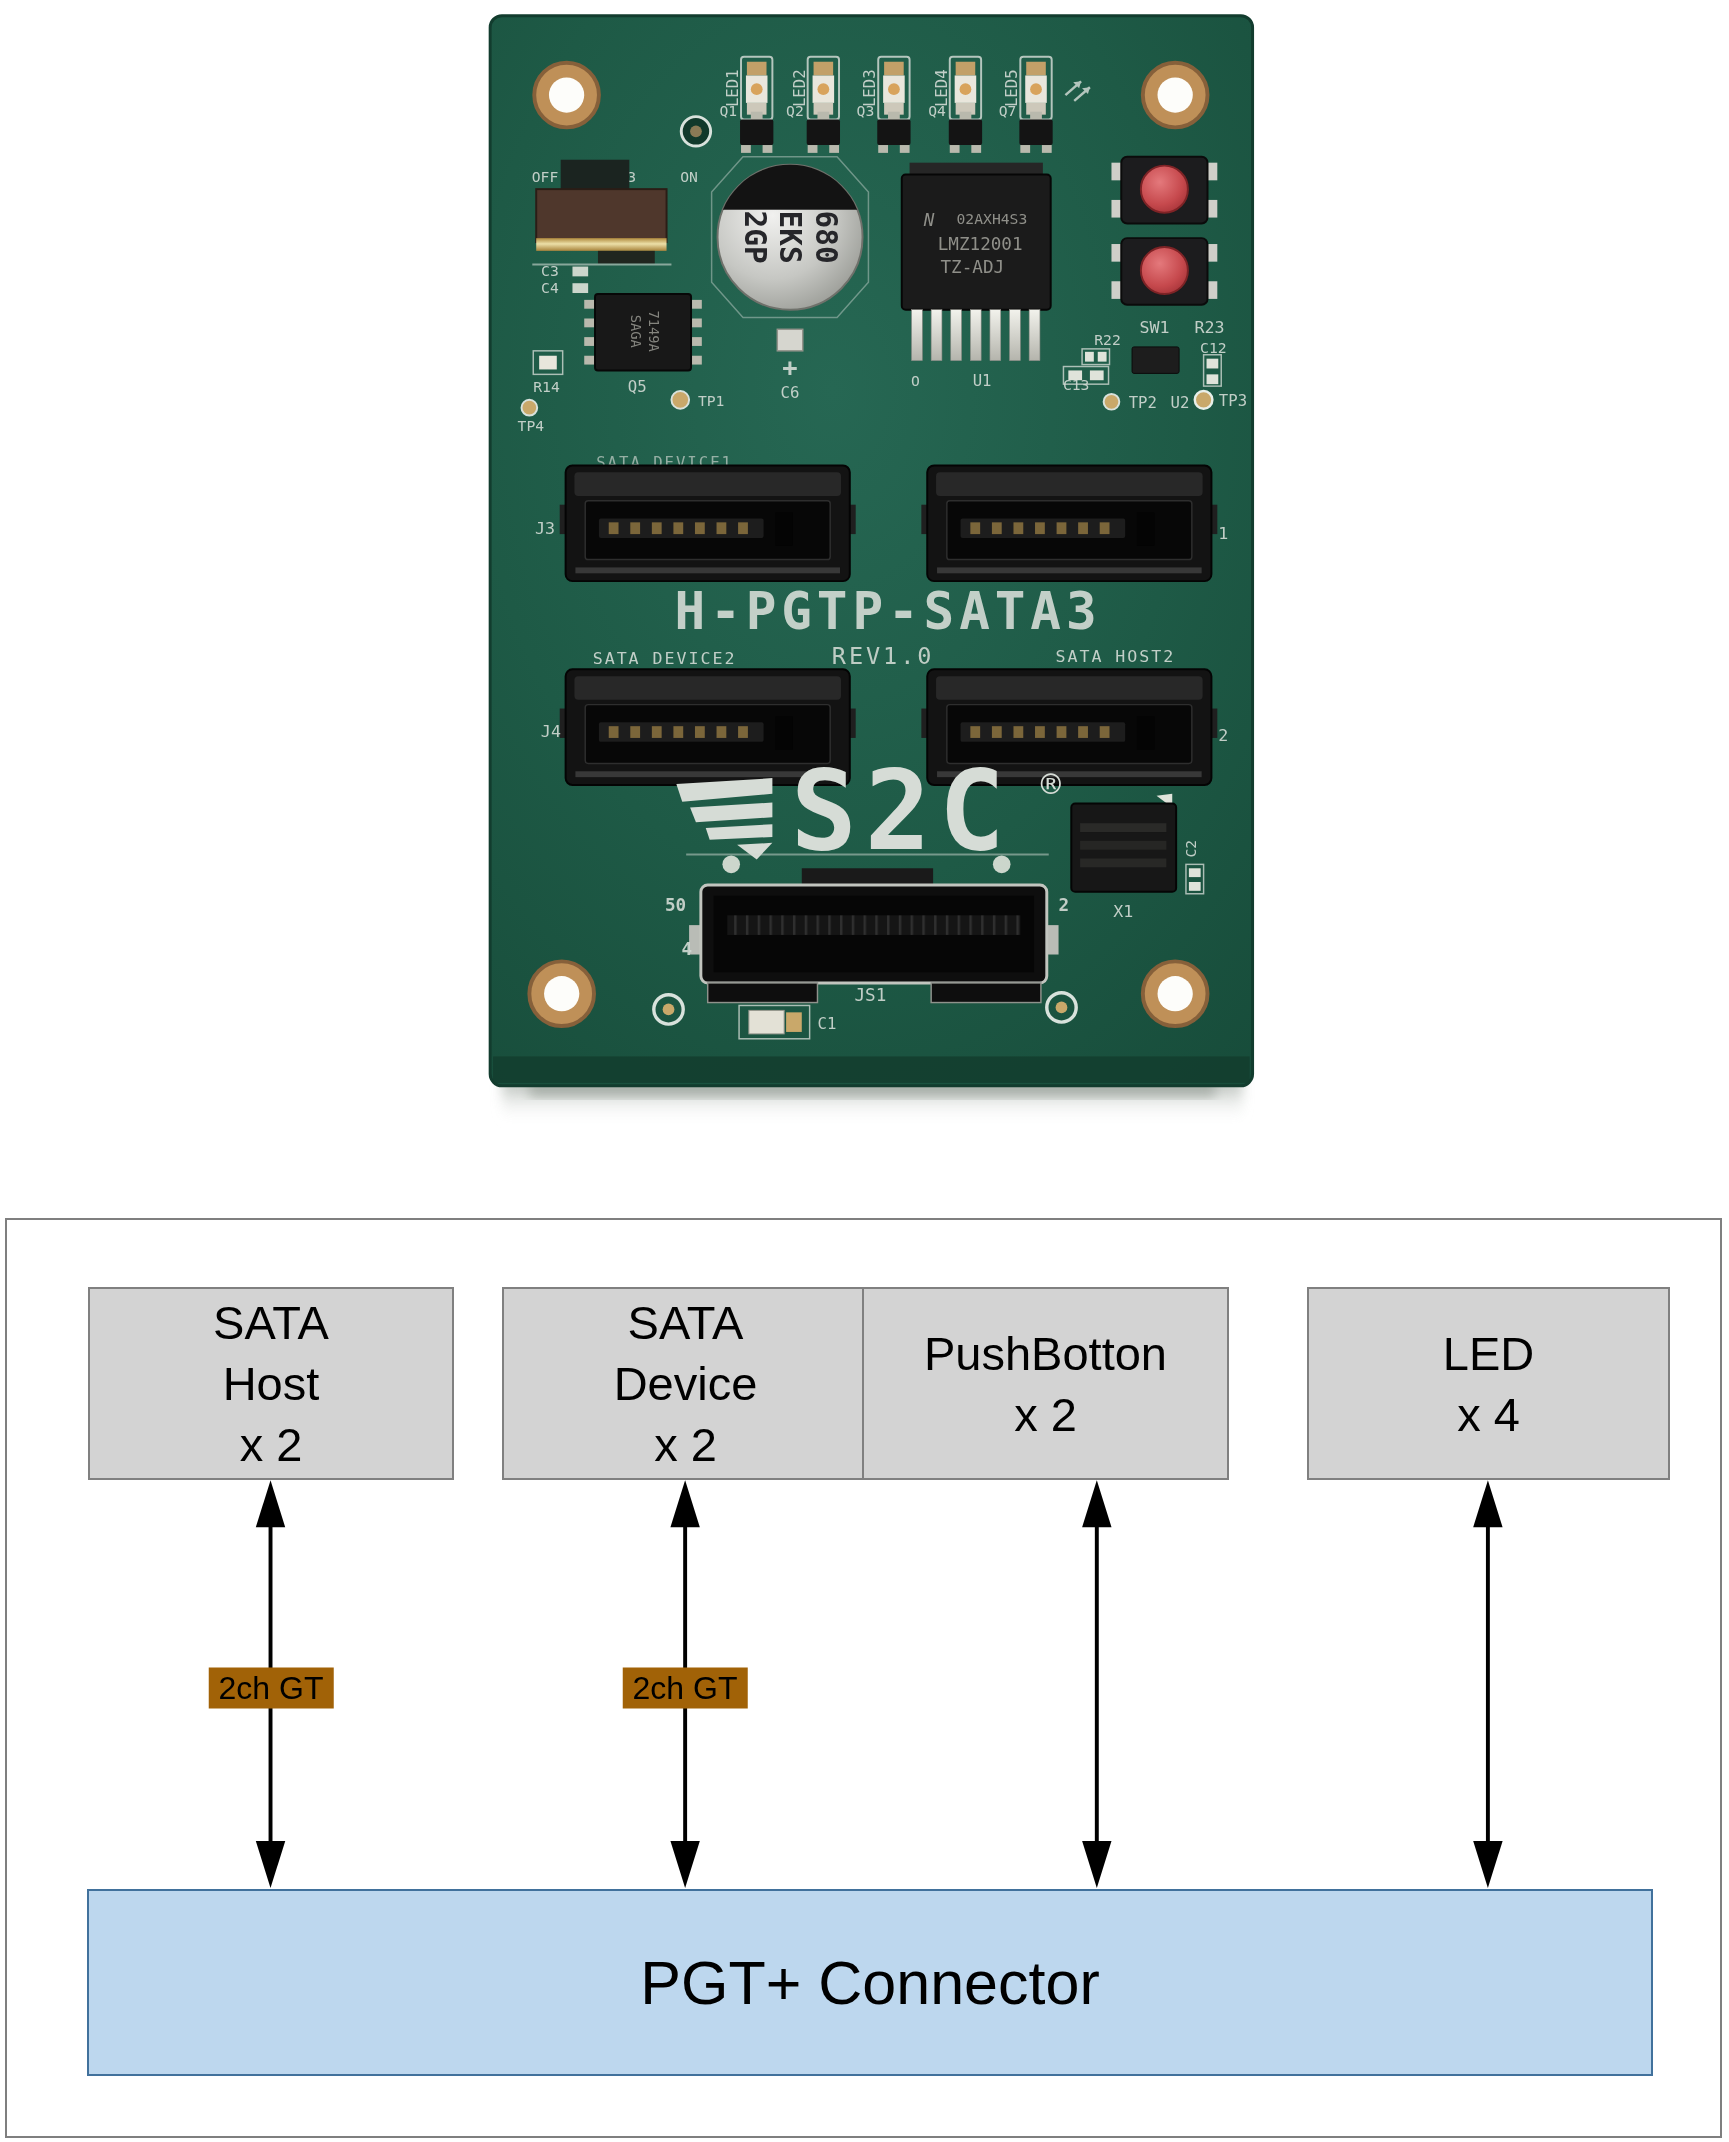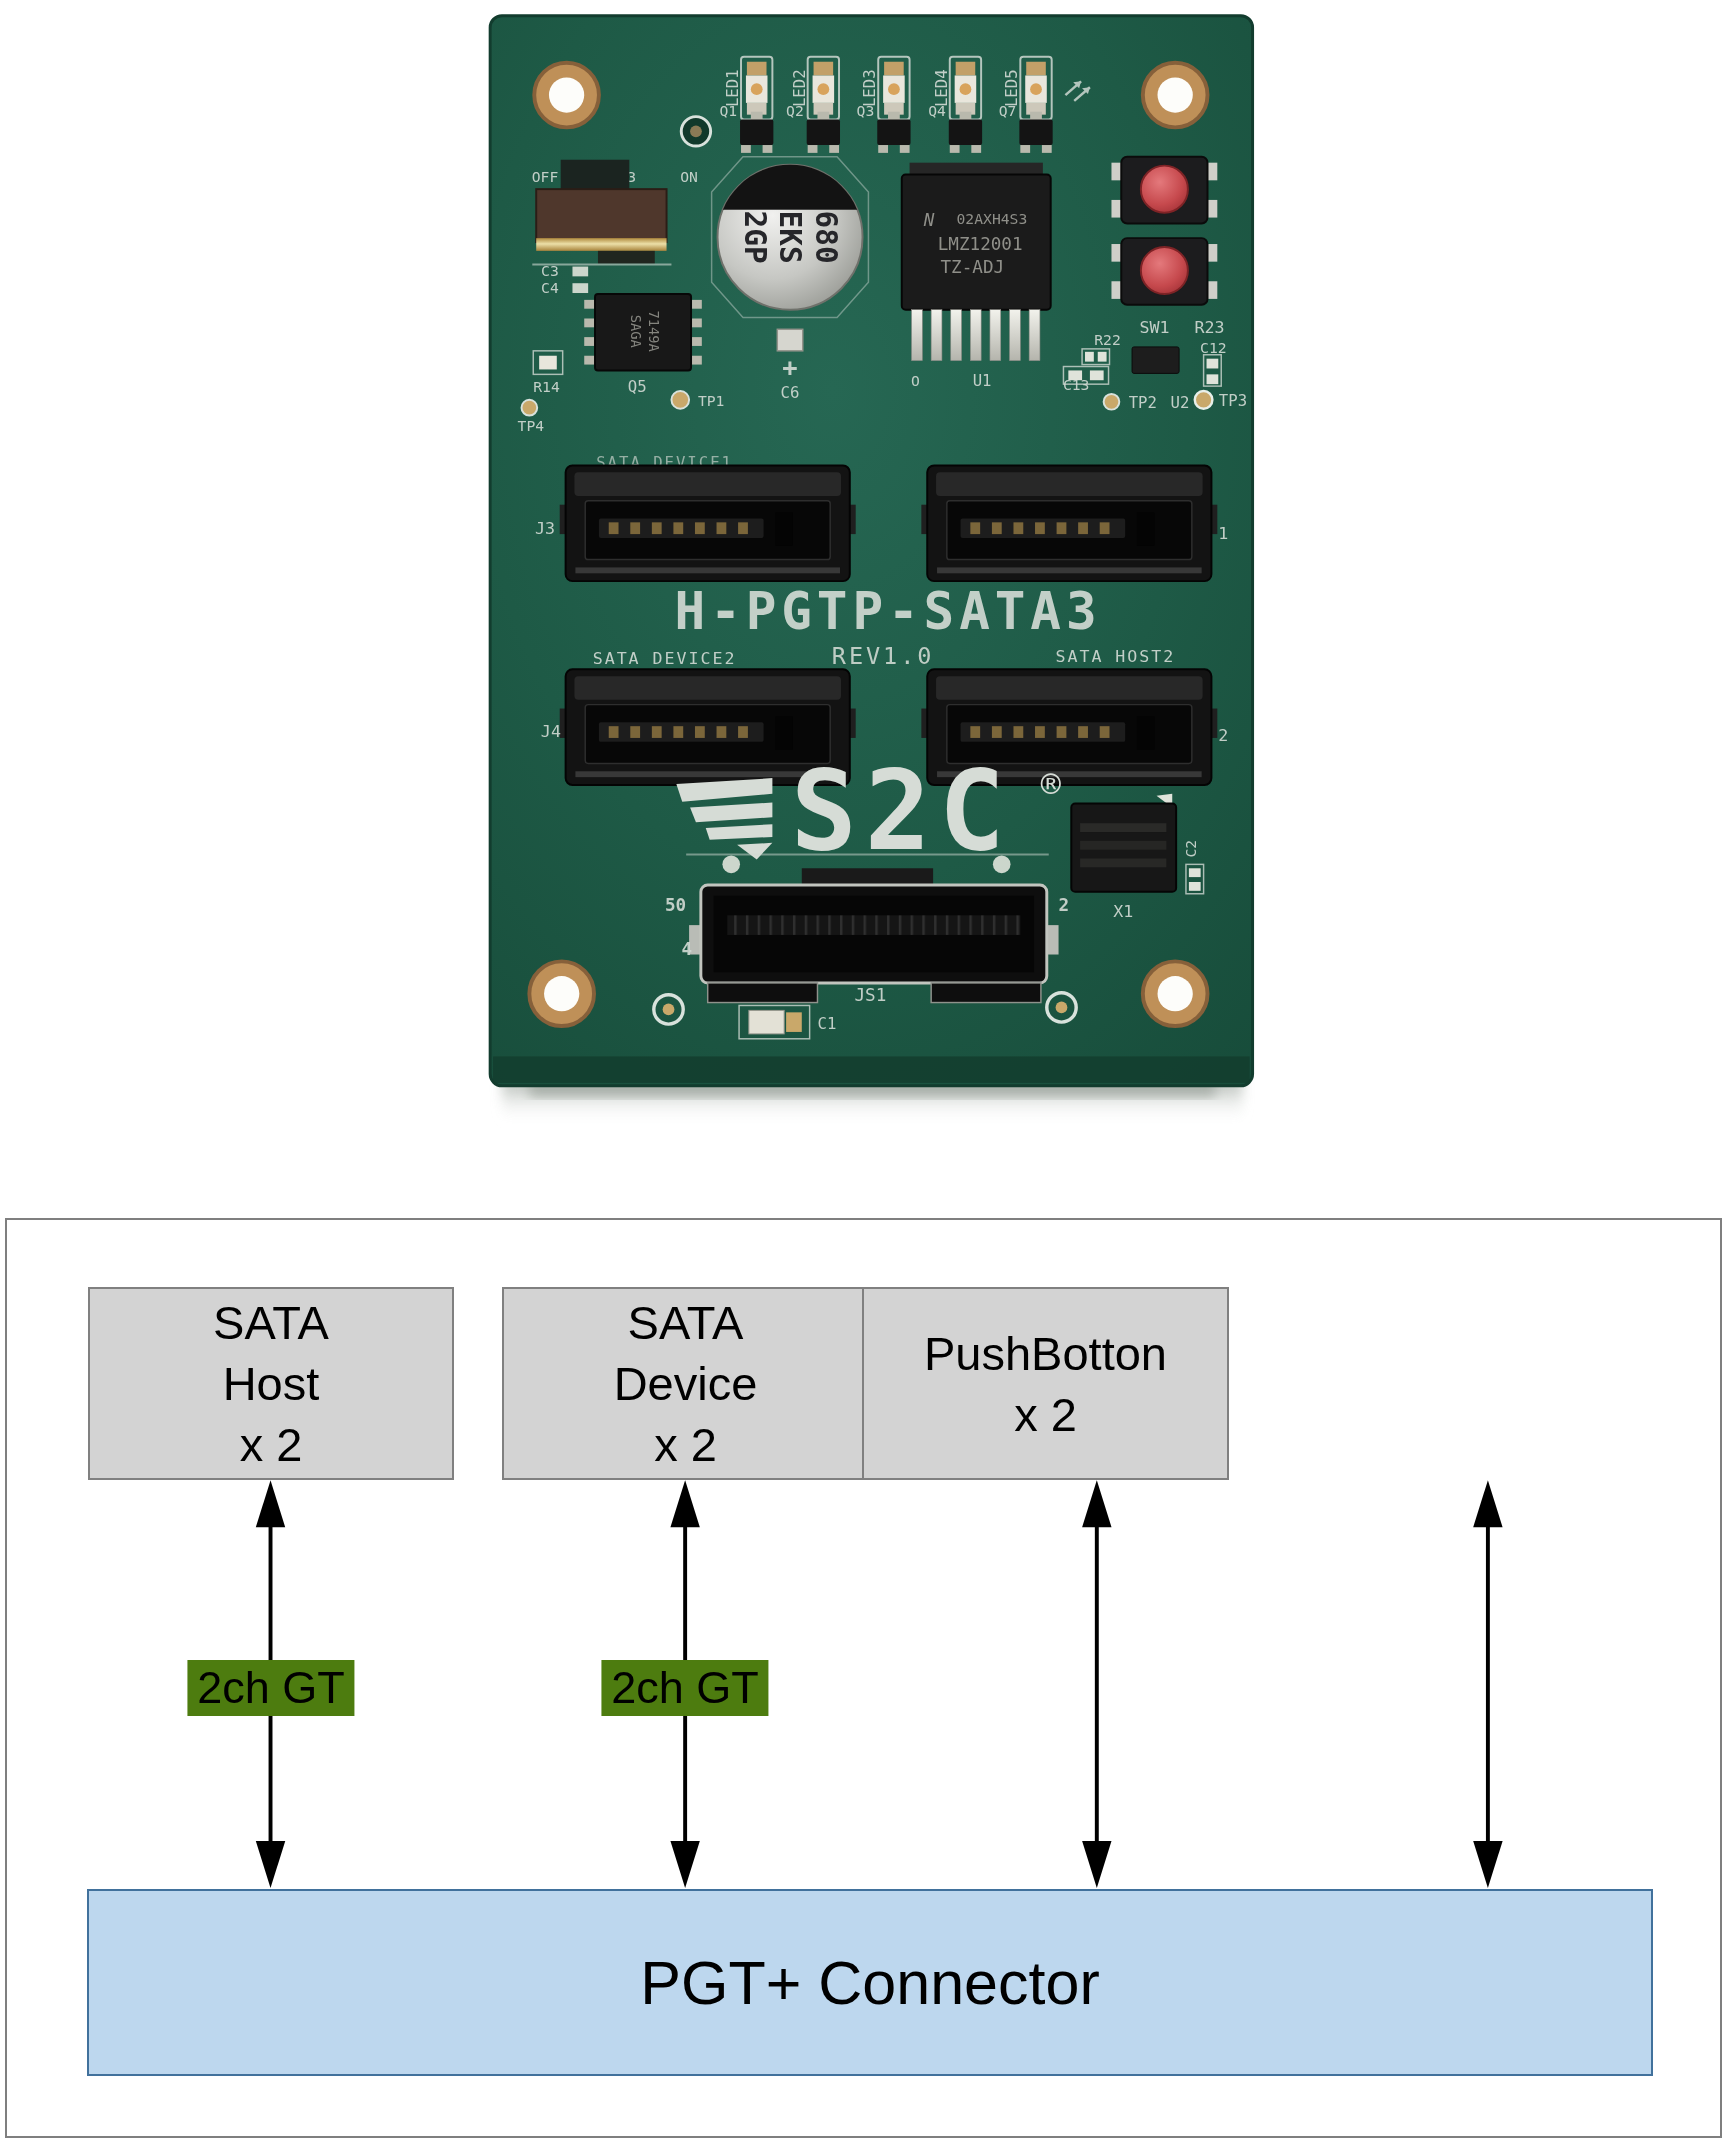--- a/index.html
+++ b/index.html
@@ -14,22 +14,22 @@
          border:2.9px solid var(--frame_border,#7f7f7f);box-sizing:border-box;background:#fff;}
   .dbox{position:absolute;top:1287px;height:193px;background:var(--box_fill,#d3d3d3);
         border:2px solid var(--box_border,#808080);box-sizing:border-box;
         display:flex;align-items:center;justify-content:center;text-align:center;
         font-size:47px;line-height:61px;color:#000;white-space:pre-line;}
   .b1{left:88px;width:366px;}
   .b2{left:502px;width:367px;}
   .b3{left:862px;width:367px;}
   .b4{left:1307px;width:363px;}
   .arrowsvg{position:absolute;left:0;top:0;pointer-events:none;}
-  .gt{position:absolute;top:1688px;transform:translate(-50%,-50%);background:#4d7c0f;
-      padding:2px 9.8px;font-size:45px;color:#000;white-space:nowrap;}
+  .gt{position:absolute;top:1688px;transform:translate(-50%,-50%);background:#a16207;
+      padding:2px 9.8px;font-size:32px;color:#000;white-space:nowrap;}
   .g1{left:271px;} .g2{left:685px;}
   .bar{position:absolute;left:87px;top:1889px;width:1566px;height:187px;
        background:var(--bar_fill,#bdd7ee);border:2px solid var(--bar_border,#41719c);
        box-sizing:border-box;display:flex;align-items:center;justify-content:center;
        font-size:61px;color:#000;}
 </style>
 </head>
 <body>
 
 <div class="stage">
@@ -349,20 +349,22 @@
   <div class="frame"></div>
 
   <div class="dbox b1">SATA
 Host
 x 2</div>
   <div class="dbox b2">SATA
 Device
 x 2</div>
   <div class="dbox b3">PushBotton
 x 2</div>
+  <div class="dbox b4">LED
+x 4</div>
 
   <svg class="arrowsvg" width="1730" height="2143" viewBox="0 0 1765 2186">
     <g stroke="#000" stroke-width="4" fill="#000">
       <g>
         <line x1="276" y1="1550" x2="276" y2="1888"></line>
         <polygon points="276,1510 261,1558 291,1558" stroke="none"></polygon>
         <polygon points="276,1926 261,1878 291,1878" stroke="none"></polygon>
       </g>
       <g>
         <line x1="699" y1="1550" x2="699" y2="1888"></line>

